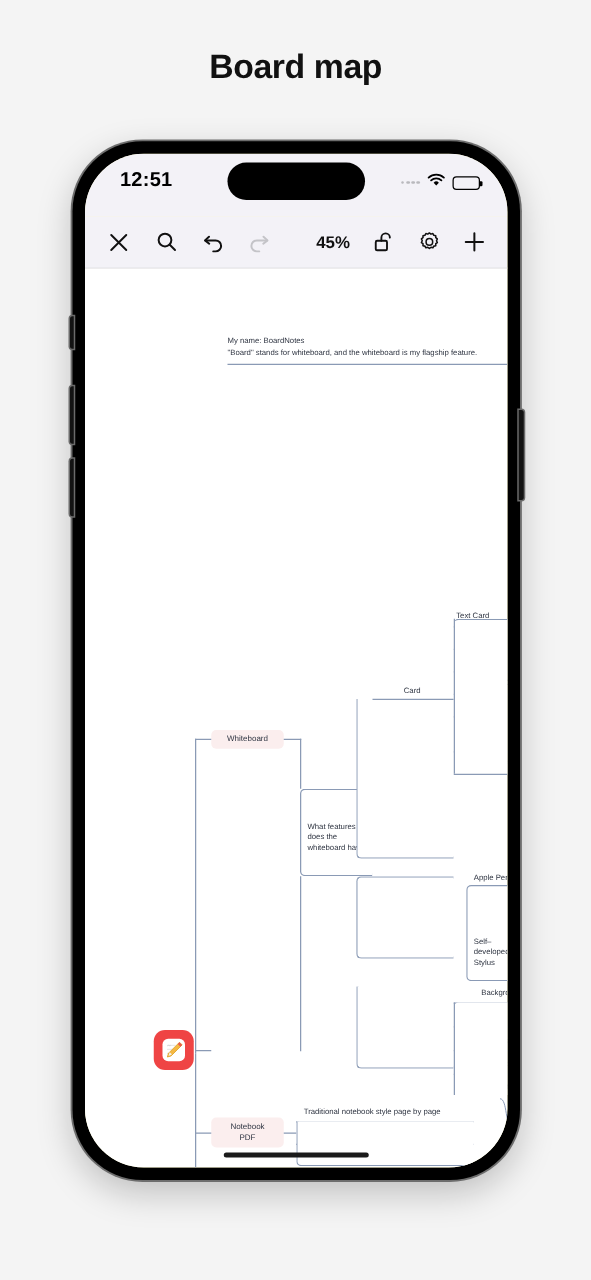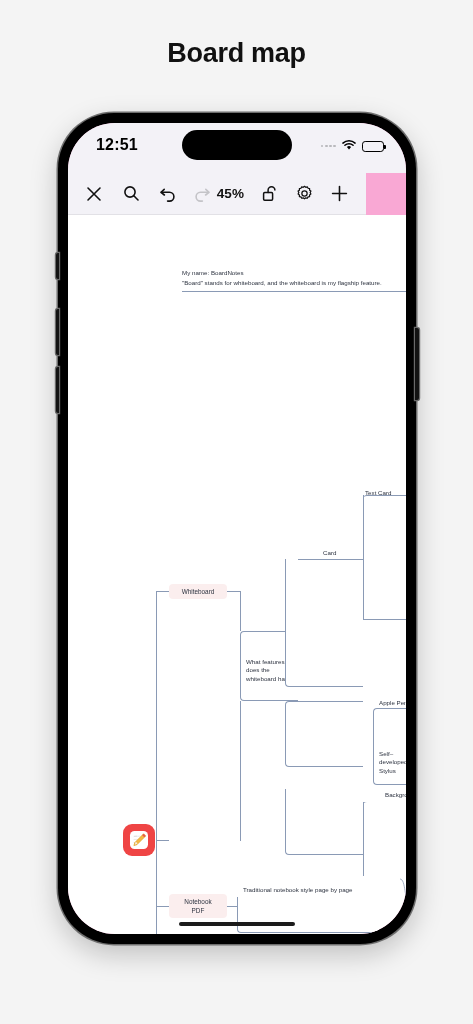--- a/index.html
+++ b/index.html
@@ -28,21 +28,21 @@
     left: 58px; top: 113px;
     width: 358px; height: 831px;
     background: #000;
     border-radius: 56px;
     box-shadow: 0 0 0 1.5px #6d6d6d, 0 10px 28px rgba(0,0,0,.22);
   }
   #phone-screen {
     position: absolute;
     left: 10px; top: 10px;
     width: 338px; height: 811px;
-    background: #f9a8d4;
+    background: #fef9c3;
     border-radius: 47px;
     overflow: hidden;
   }
   .side-btn {
     position: absolute;
     background: #131313;
     box-shadow: 0 0 0 1.2px #6a6a6a;
   }
   #btn-silent { left: -2.5px; top: 140px;  width: 3.5px; height: 26px; border-radius: 2px 0 0 2px; }
   #btn-volup  { left: -2.5px; top: 196px;  width: 3.5px; height: 46px; border-radius: 2px 0 0 2px; }
@@ -77,21 +77,21 @@
   }
   #battery-shell::after {
     content: ""; position: absolute; right: -3.2px; top: 3.2px;
     width: 1.8px; height: 4px; background: #000; border-radius: 0 1px 1px 0;
   }
   #battery-fill { width: 100%; height: 100%; background: #000; border-radius: 1.6px; }
 
   
   #toolbar {
     position: absolute; left: 0; top: 50px;
-    width: 298px; height: 42px;
+    width: 338px; height: 42px;
     background: #f3f2f7;
     border-bottom: 1px solid #e2e1e6;
     display: flex; align-items: center;
   }
   .tb-icon { width: 30px; height: 30px; display:flex; align-items:center; justify-content:center; }
   #tb-close { margin-left: 12px; }
   #tb-search { margin-left: 8px; }
   #tb-undo { margin-left: 8px; }
   #tb-redo { margin-left: 6px; }
   #zoom-level {

